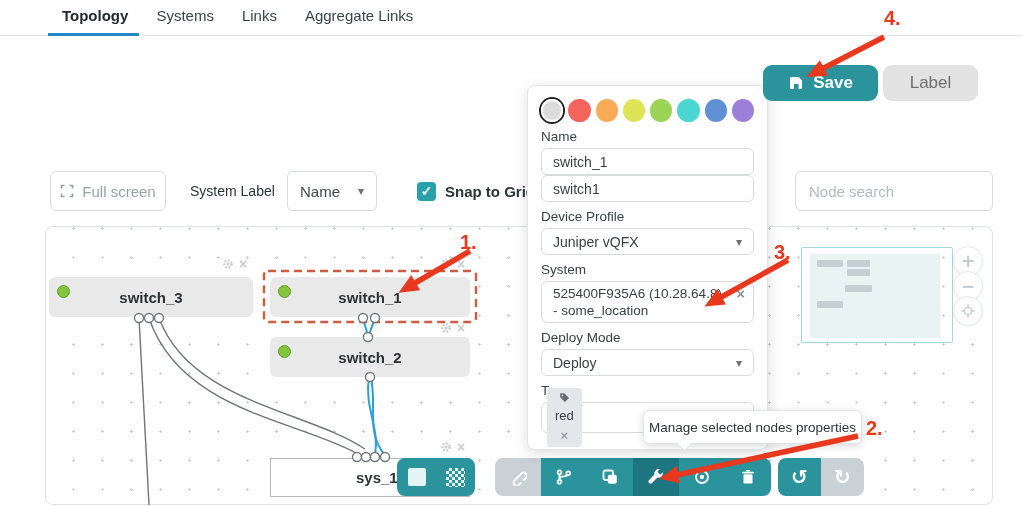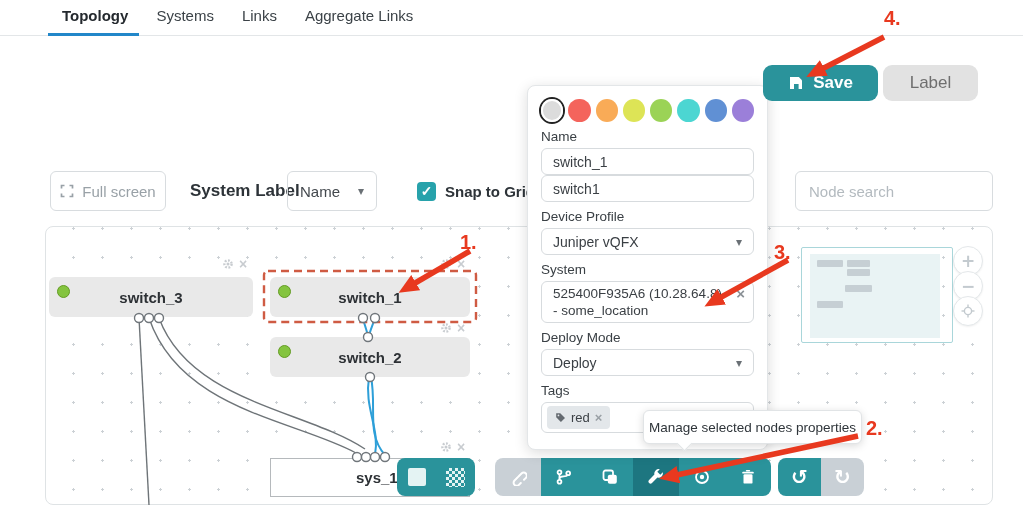--- a/index.html
+++ b/index.html
@@ -15,21 +15,21 @@
   .tab-underline { position:absolute; left:48px; top:33px; width:91px; height:3px; background:#2287c9; }
 
   
   .btn { position:absolute; height:36px; border-radius:9px; font-size:17px; display:flex; align-items:center; justify-content:center; cursor:pointer; z-index:7; }
   .btn-save { left:763px; top:65px; width:115px; background:#2a939b; color:#fff; font-weight:bold; gap:9px; }
   .btn-cancel { left:883px; top:65px; width:95px; background:#e2e2e2; color:#6f6f6f; }
 
   
   .ctl { position:absolute; top:171px; height:40px; }
   .fullscreen-btn { left:50px; width:116px; border:1px solid #d8dcdf; border-radius:6px; display:flex; align-items:center; justify-content:center; gap:8px; color:#99a1a7; font-size:15px; cursor:pointer; }
-  .syslabel-text { left:190px; line-height:40px; font-weight:bold; font-size:17px; color:#2d3338; }
+  .syslabel-text { left:190px; line-height:40px; font-weight:normal; font-size:14px; color:#2d3338; }
   .name-select { left:287px; width:90px; border:1px solid #d8dcdf; border-radius:6px; display:flex; align-items:center; padding:0 12px; font-size:15px; color:#43484d; cursor:pointer; }
   .name-select .caret { margin-left:auto; }
   .snap-wrap { left:417px; display:flex; align-items:center; gap:9px; }
   .checkbox { width:19px; height:19px; border-radius:4px; background:#27a2ab; color:#fff; font-size:14px; font-weight:bold; display:flex; align-items:center; justify-content:center; cursor:pointer; }
   .snap-label { font-weight:bold; font-size:15px; color:#2d3338; }
   .node-search { left:795px; width:198px; border:1px solid #d8dcdf; border-radius:6px; display:flex; align-items:center; padding:0 13px; }
   .node-search input { border:0; outline:0; flex:1; font-size:15px; color:#43484d; font-family:"Liberation Sans",sans-serif; background:transparent; }
   .node-search input::placeholder { color:#b3babf; }
   .caret { color:#6a7075; font-size:12px; font-family:"DejaVu Sans",sans-serif; }
 
@@ -74,21 +74,21 @@
   .swatches { display:flex; gap:5px; margin-bottom:6px; }
   .swatch { width:23px; height:23px; border-radius:50%; cursor:pointer; }
   .swatch.selected { box-shadow:0 0 0 2px #fff inset, 0 0 0 2px #222; }
   .f-label { font-size:13.5px; color:#3a4045; margin:7px 0 4px; }
   .f-input { width:100%; height:27px; border:1px solid #d7dbde; border-radius:6px; padding:0 11px; font-size:14px; color:#3a3f44; font-family:"Liberation Sans",sans-serif; outline:none; background:#fff; }
   .f-select { width:100%; height:27px; border:1px solid #d7dbde; border-radius:6px; padding:0 11px; font-size:14px; color:#3a3f44; display:flex; align-items:center; cursor:pointer; }
   .f-select .caret { margin-left:auto; }
   .sys-box { position:relative; width:100%; height:42px; border:1px solid #d7dbde; border-radius:6px; padding:3px 24px 3px 11px; font-size:13.5px; color:#3a3f44; line-height:17px; overflow-wrap:anywhere; overflow:hidden; }
   .sys-box .rm { position:absolute; right:8px; top:4px; color:#8b9196; font-weight:bold; font-size:15px; cursor:pointer; line-height:15px; }
   .tags-box { width:100%; height:31px; border:1px solid #d7dbde; border-radius:6px; padding:3px 5px; display:flex; align-items:center; }
-  .chip { display:inline-flex; align-items:center; gap:5px; background:#e3e7ea; border-radius:4px; padding:4px 8px; font-size:13px; color:#3c4146; }
+  .chip { display:inline-flex; align-items:center; gap:5px; background:#e3e7ea; border-radius:4px; padding:4px 8px; font-size:13px; color:#3c4146;flex-direction:column; }
   .chip .rm { color:#9aa0a5; font-weight:bold; cursor:pointer; font-size:13px; }
 
   
   .tooltip { position:absolute; left:643px; top:410px; width:219px; height:34px; background:#fff; border:1px solid #e1e4e6; border-radius:6px;
     box-shadow:0 2px 8px rgba(0,0,0,.15); z-index:6; display:flex; align-items:center; justify-content:center; font-size:13.5px; color:#2f353a; }
   .tooltip .caret-down { position:absolute; left:35px; bottom:-6px; width:11px; height:11px; background:#fff; border-right:1px solid #e1e4e6; border-bottom:1px solid #e1e4e6; transform:rotate(45deg); }
 
   
   .ann { position:absolute; color:#e8391f; font-weight:bold; font-size:20px; z-index:11; }
 </style>

